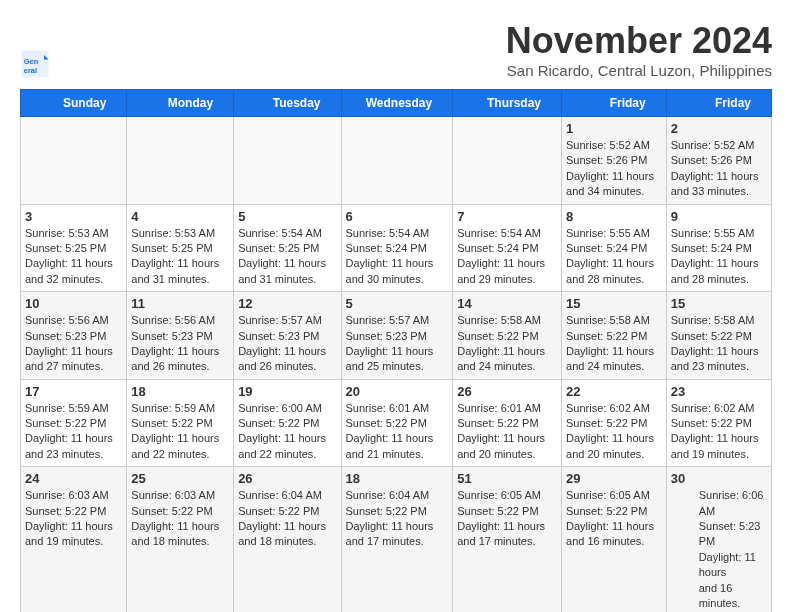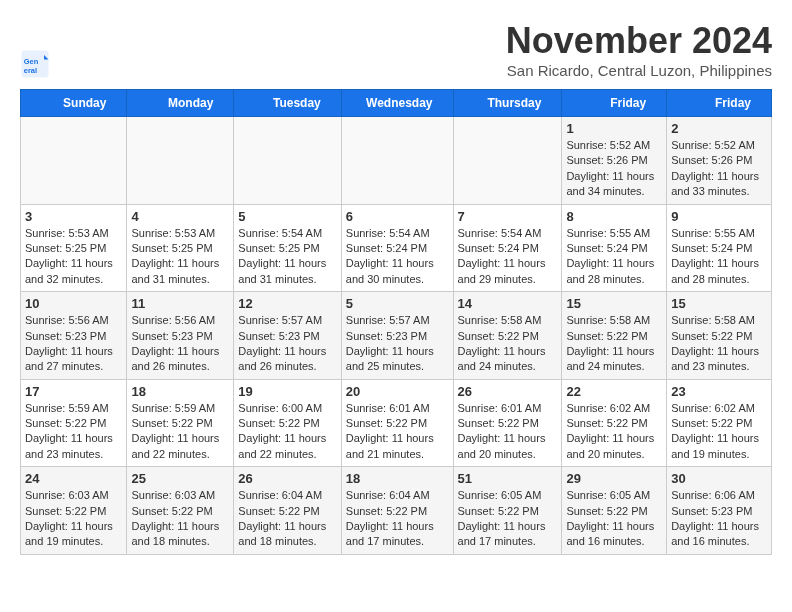--- a/index.html
+++ b/index.html
@@ -324,20 +324,20 @@
         </td>
         <td>
           <span class="day-num">29</span>
           <div class="day-info" style="white-space: pre-line;">Sunrise: 6:05 AM
 Sunset: 5:22 PM
 Daylight: 11 hours
 and 16 minutes.</div>
         </td>
         <td>
           <span class="day-num">30</span>
-          <div class="day-info" style="white-space: pre-line;">Sunrise: 6:06 AM
+          <div class="day-info" style="white-space: pre-line; margin-left: 28px;">Sunrise: 6:06 AM
 Sunset: 5:23 PM
 Daylight: 11 hours
 and 16 minutes.</div>
         </td>
       </tr>
     </tbody>
 </table>
 
 </body></html>

